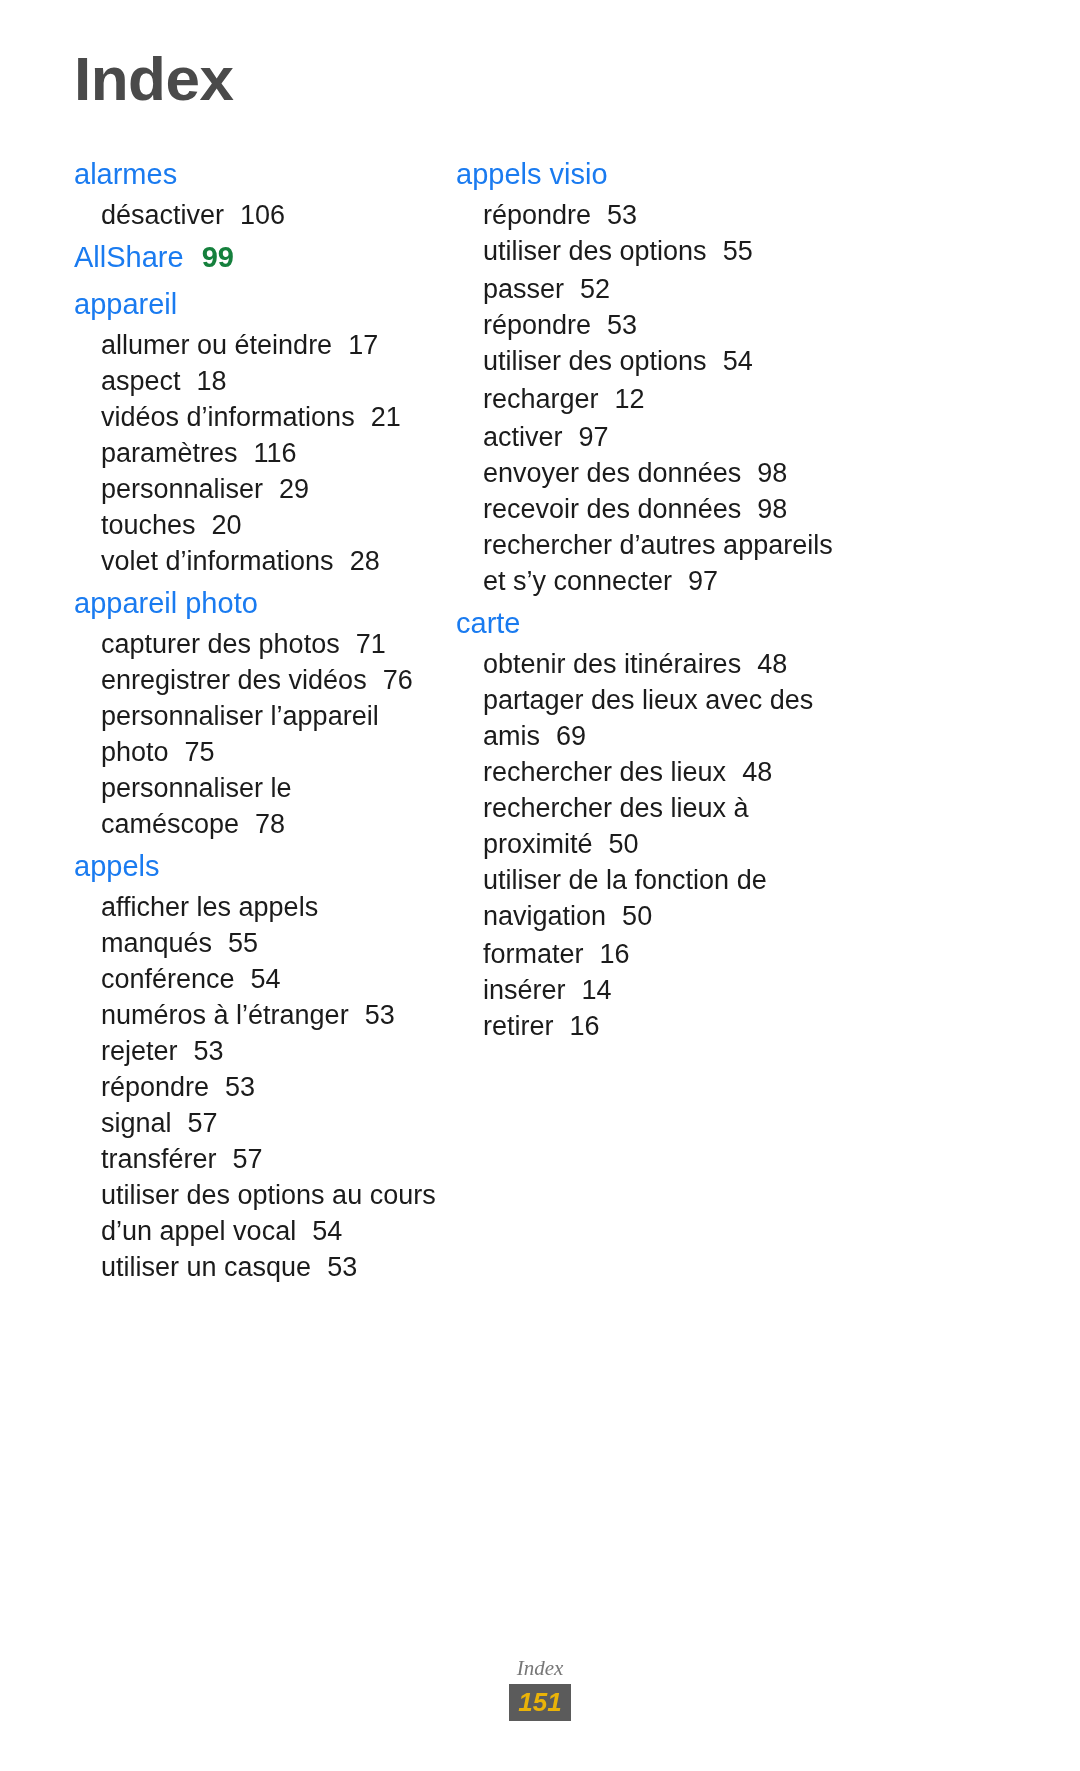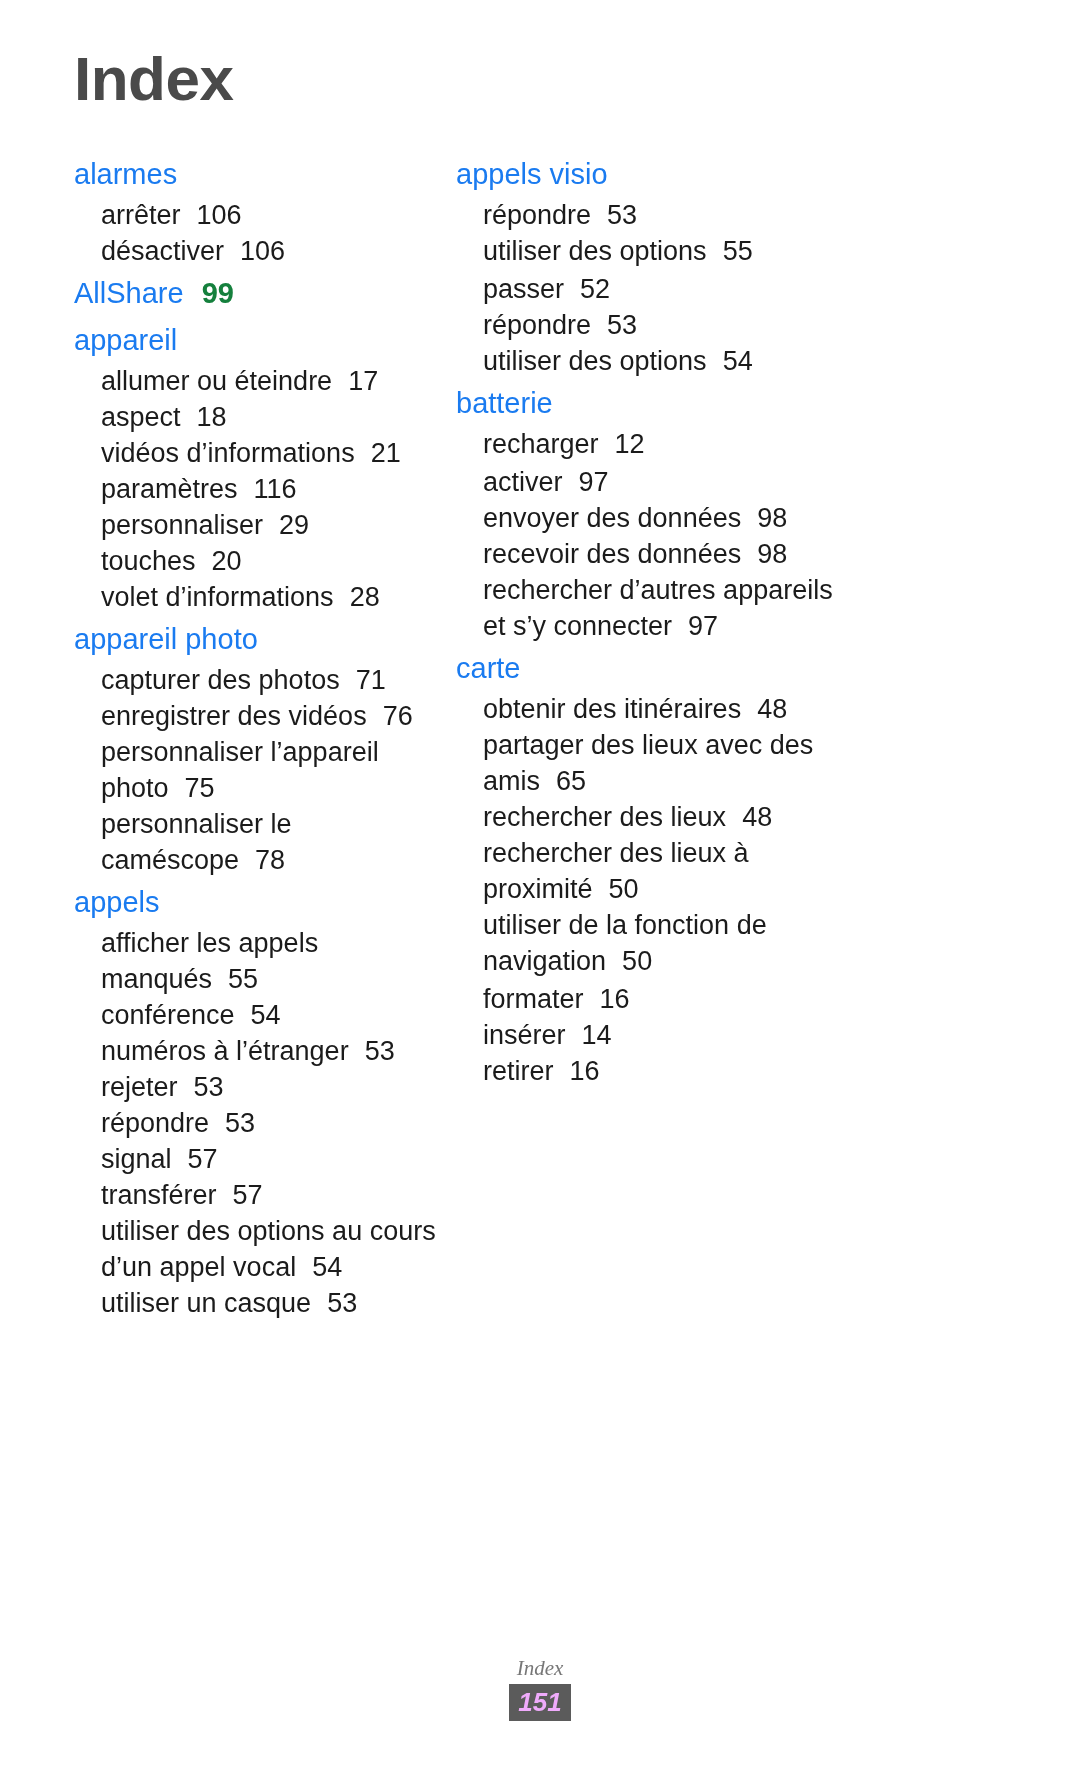--- a/index.html
+++ b/index.html
@@ -87,42 +87,41 @@
   .footer-label {
     font-family: "Liberation Serif", "DejaVu Serif", serif;
     font-style: italic;
     font-size: 21px;
     color: #777777;
     line-height: 26px;
   }
   .footer-badge {
     display: inline-block;
     background: #5b5b5b;
-    color: #f0abfc;
+    color: #eab308;
     font-style: italic;
     font-weight: bold;
     font-size: 26px;
     line-height: 30px;
     padding: 3px 9px 4px 9px;
     margin-top: 3px;
   }
 </style>
 </head>
 <body>
 
 <div class="page">
 
   <div class="page-title">Index</div>
 
   <div class="columns">
     <div class="col col-left" id="col-left">
         <div class="entry">
           <div class="entry-head"><span>alarmes</span></div>
           <ul class="sub-list">
-            <li class="sub-item"><span>arrêter</span><span class="sub-page">106</span></li>
             <li class="sub-item"><span>désactiver</span><span class="sub-page">106</span></li>
           </ul>
         </div>
         <div class="entry">
           <div class="entry-head"><span>AllShare</span><span class="head-page">99</span></div>
         </div>
         <div class="entry">
           <div class="entry-head"><span>appareil</span></div>
           <ul class="sub-list">
             <li class="sub-item"><span>allumer ou éteindre</span><span class="sub-page">17</span></li>
@@ -171,40 +170,39 @@
           </ul>
         </div>
         <div class="entry">
           <ul class="sub-list">
             <li class="sub-item"><span>passer</span><span class="sub-page">52</span></li>
             <li class="sub-item"><span>répondre</span><span class="sub-page">53</span></li>
             <li class="sub-item"><span>utiliser des options</span><span class="sub-page">54</span></li>
           </ul>
         </div>
         <div class="entry">
-          <div class="entry-head"><span>batterie</span></div>
           <ul class="sub-list">
             <li class="sub-item"><span>recharger</span><span class="sub-page">12</span></li>
           </ul>
         </div>
         <div class="entry">
           <ul class="sub-list">
             <li class="sub-item"><span>activer</span><span class="sub-page">97</span></li>
             <li class="sub-item"><span>envoyer des données</span><span class="sub-page">98</span></li>
             <li class="sub-item"><span>recevoir des données</span><span class="sub-page">98</span></li>
             <li class="sub-item"><span>rechercher d’autres appareils</span></li>
             <li class="sub-item"><span>et s’y connecter</span><span class="sub-page">97</span></li>
           </ul>
         </div>
         <div class="entry">
           <div class="entry-head"><span>carte</span></div>
           <ul class="sub-list">
             <li class="sub-item"><span>obtenir des itinéraires</span><span class="sub-page">48</span></li>
             <li class="sub-item"><span>partager des lieux avec des</span></li>
-            <li class="sub-item"><span>amis</span><span class="sub-page">65</span></li>
+            <li class="sub-item"><span>amis</span><span class="sub-page">69</span></li>
             <li class="sub-item"><span>rechercher des lieux</span><span class="sub-page">48</span></li>
             <li class="sub-item"><span>rechercher des lieux à</span></li>
             <li class="sub-item"><span>proximité</span><span class="sub-page">50</span></li>
             <li class="sub-item"><span>utiliser de la fonction de</span></li>
             <li class="sub-item"><span>navigation</span><span class="sub-page">50</span></li>
           </ul>
         </div>
         <div class="entry">
           <ul class="sub-list">
             <li class="sub-item"><span>formater</span><span class="sub-page">16</span></li>

